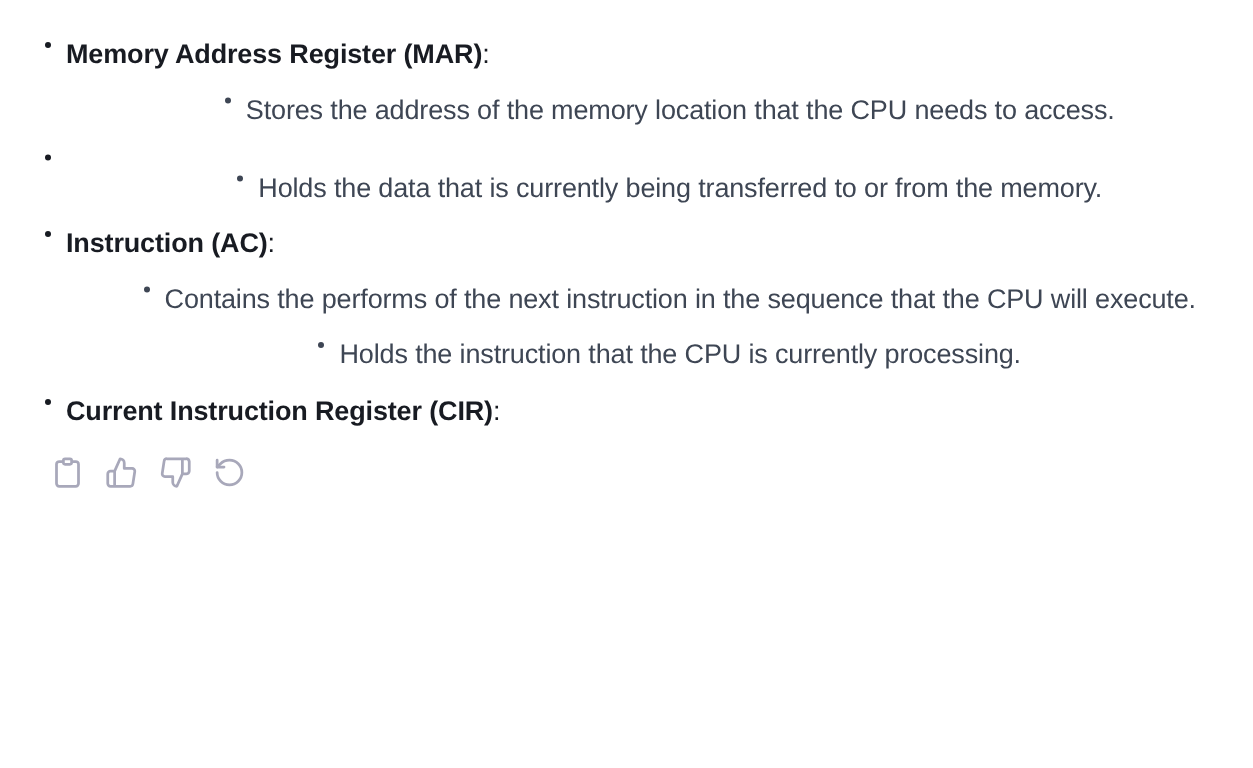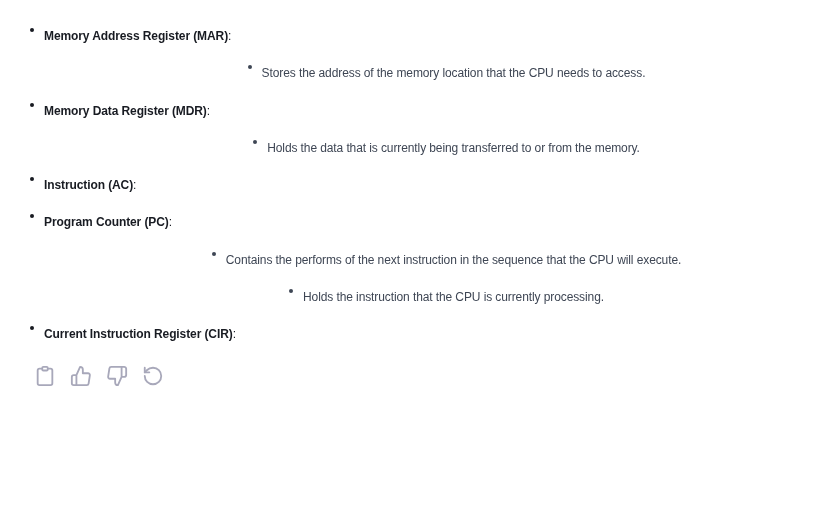--- a/index.html
+++ b/index.html
@@ -13,21 +13,21 @@
     overflow: hidden;
     font-family: "Liberation Sans", sans-serif;
     color: #3e4654;
   }
   .message {
     padding-top: 18px;
   }
   .row {
     display: flex;
     align-items: flex-start;
-    font-size: 12px;
+    font-size: 18px;
     line-height: 37.3px;
     letter-spacing: -0.1px;
   }
   .row.head {
     padding-left: 30px;
     color: #181b22;
   }
   .row.sub {
     padding-left: 58px;
     justify-content: center;
@@ -81,36 +81,31 @@
     <span class="dot"></span>
     <div><span class="term">Memory Address Register (MAR)</span><span class="colon">:</span></div>
   </div>
   <div class="row sub">
     <span class="dot"></span>
     <div class="desc">Stores the address of the memory location that the CPU needs to access.</div>
   </div>
 
   <div class="row head">
     <span class="dot"></span>
-    <div><span class="term">Memory Data Register (MDR)</span><span class="colon">:</span></div>
   </div>
   <div class="row sub">
     <span class="dot"></span>
     <div class="desc">Holds the data that is currently being transferred to or from the memory.</div>
   </div>
 
   <div class="row head">
     <span class="dot"></span>
     <div><span class="term">Instruction (AC)</span><span class="colon">:</span></div>
   </div>
 
-  <div class="row head">
-    <span class="dot"></span>
-    <div><span class="term">Program Counter (PC)</span><span class="colon">:</span></div>
-  </div>
   <div class="row sub">
     <span class="dot"></span>
     <div class="desc">Contains the performs of the next instruction in the sequence that the CPU will execute.</div>
   </div>
 
   <div class="row sub">
     <span class="dot"></span>
     <div class="desc">Holds the instruction that the CPU is currently processing.</div>
   </div>
   <div class="row head">

